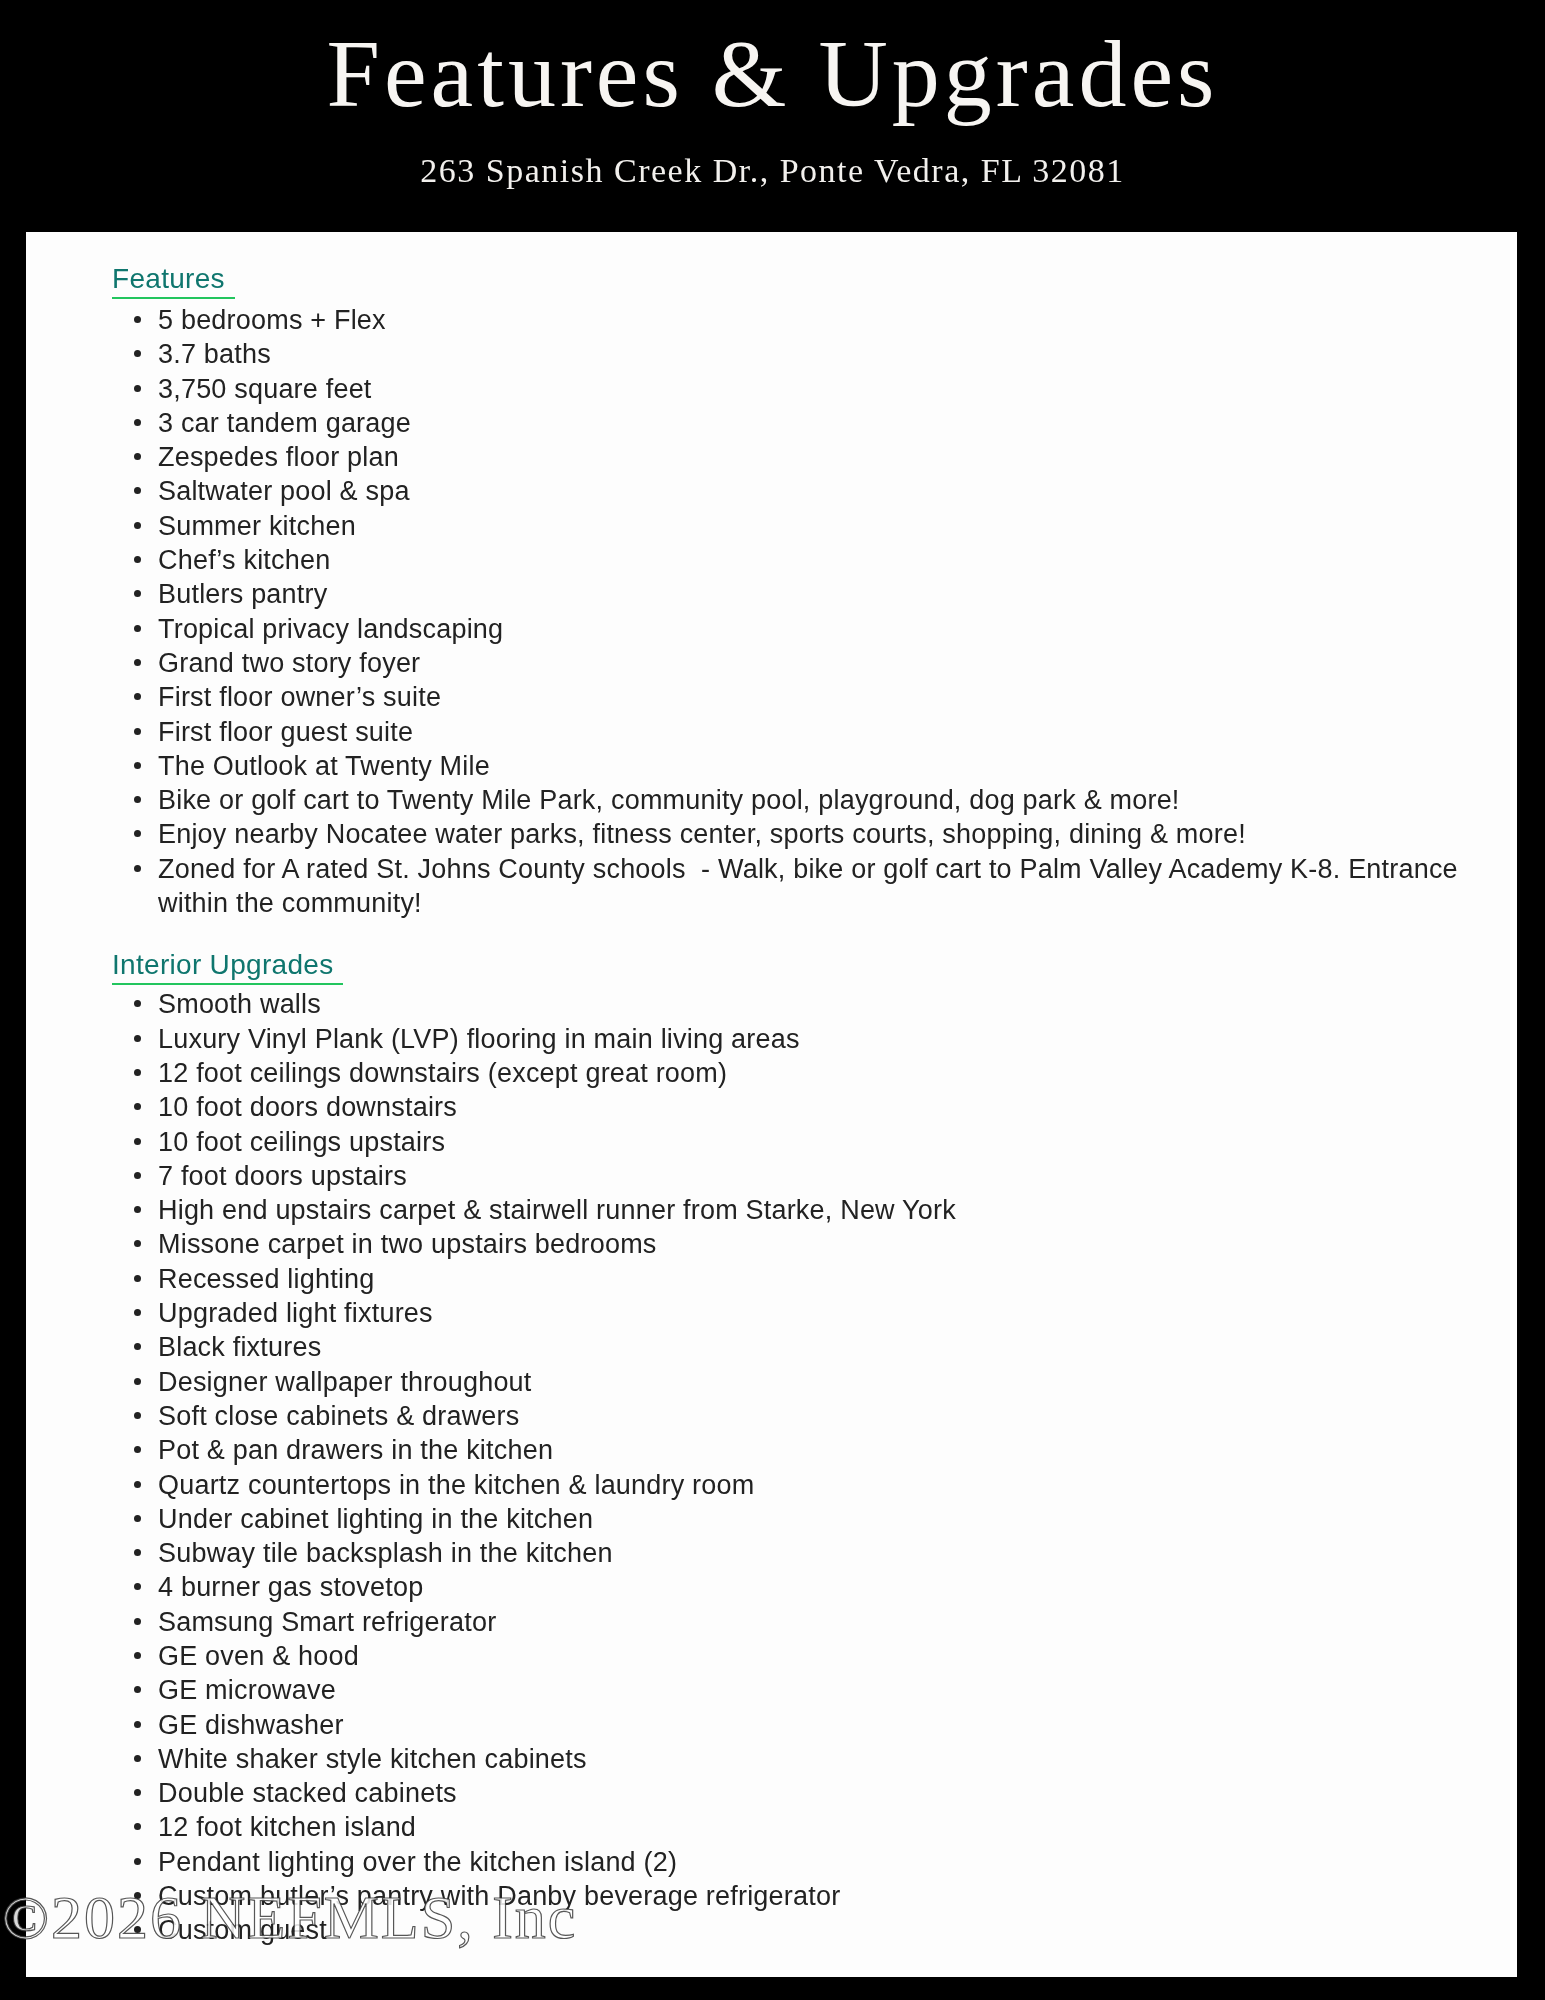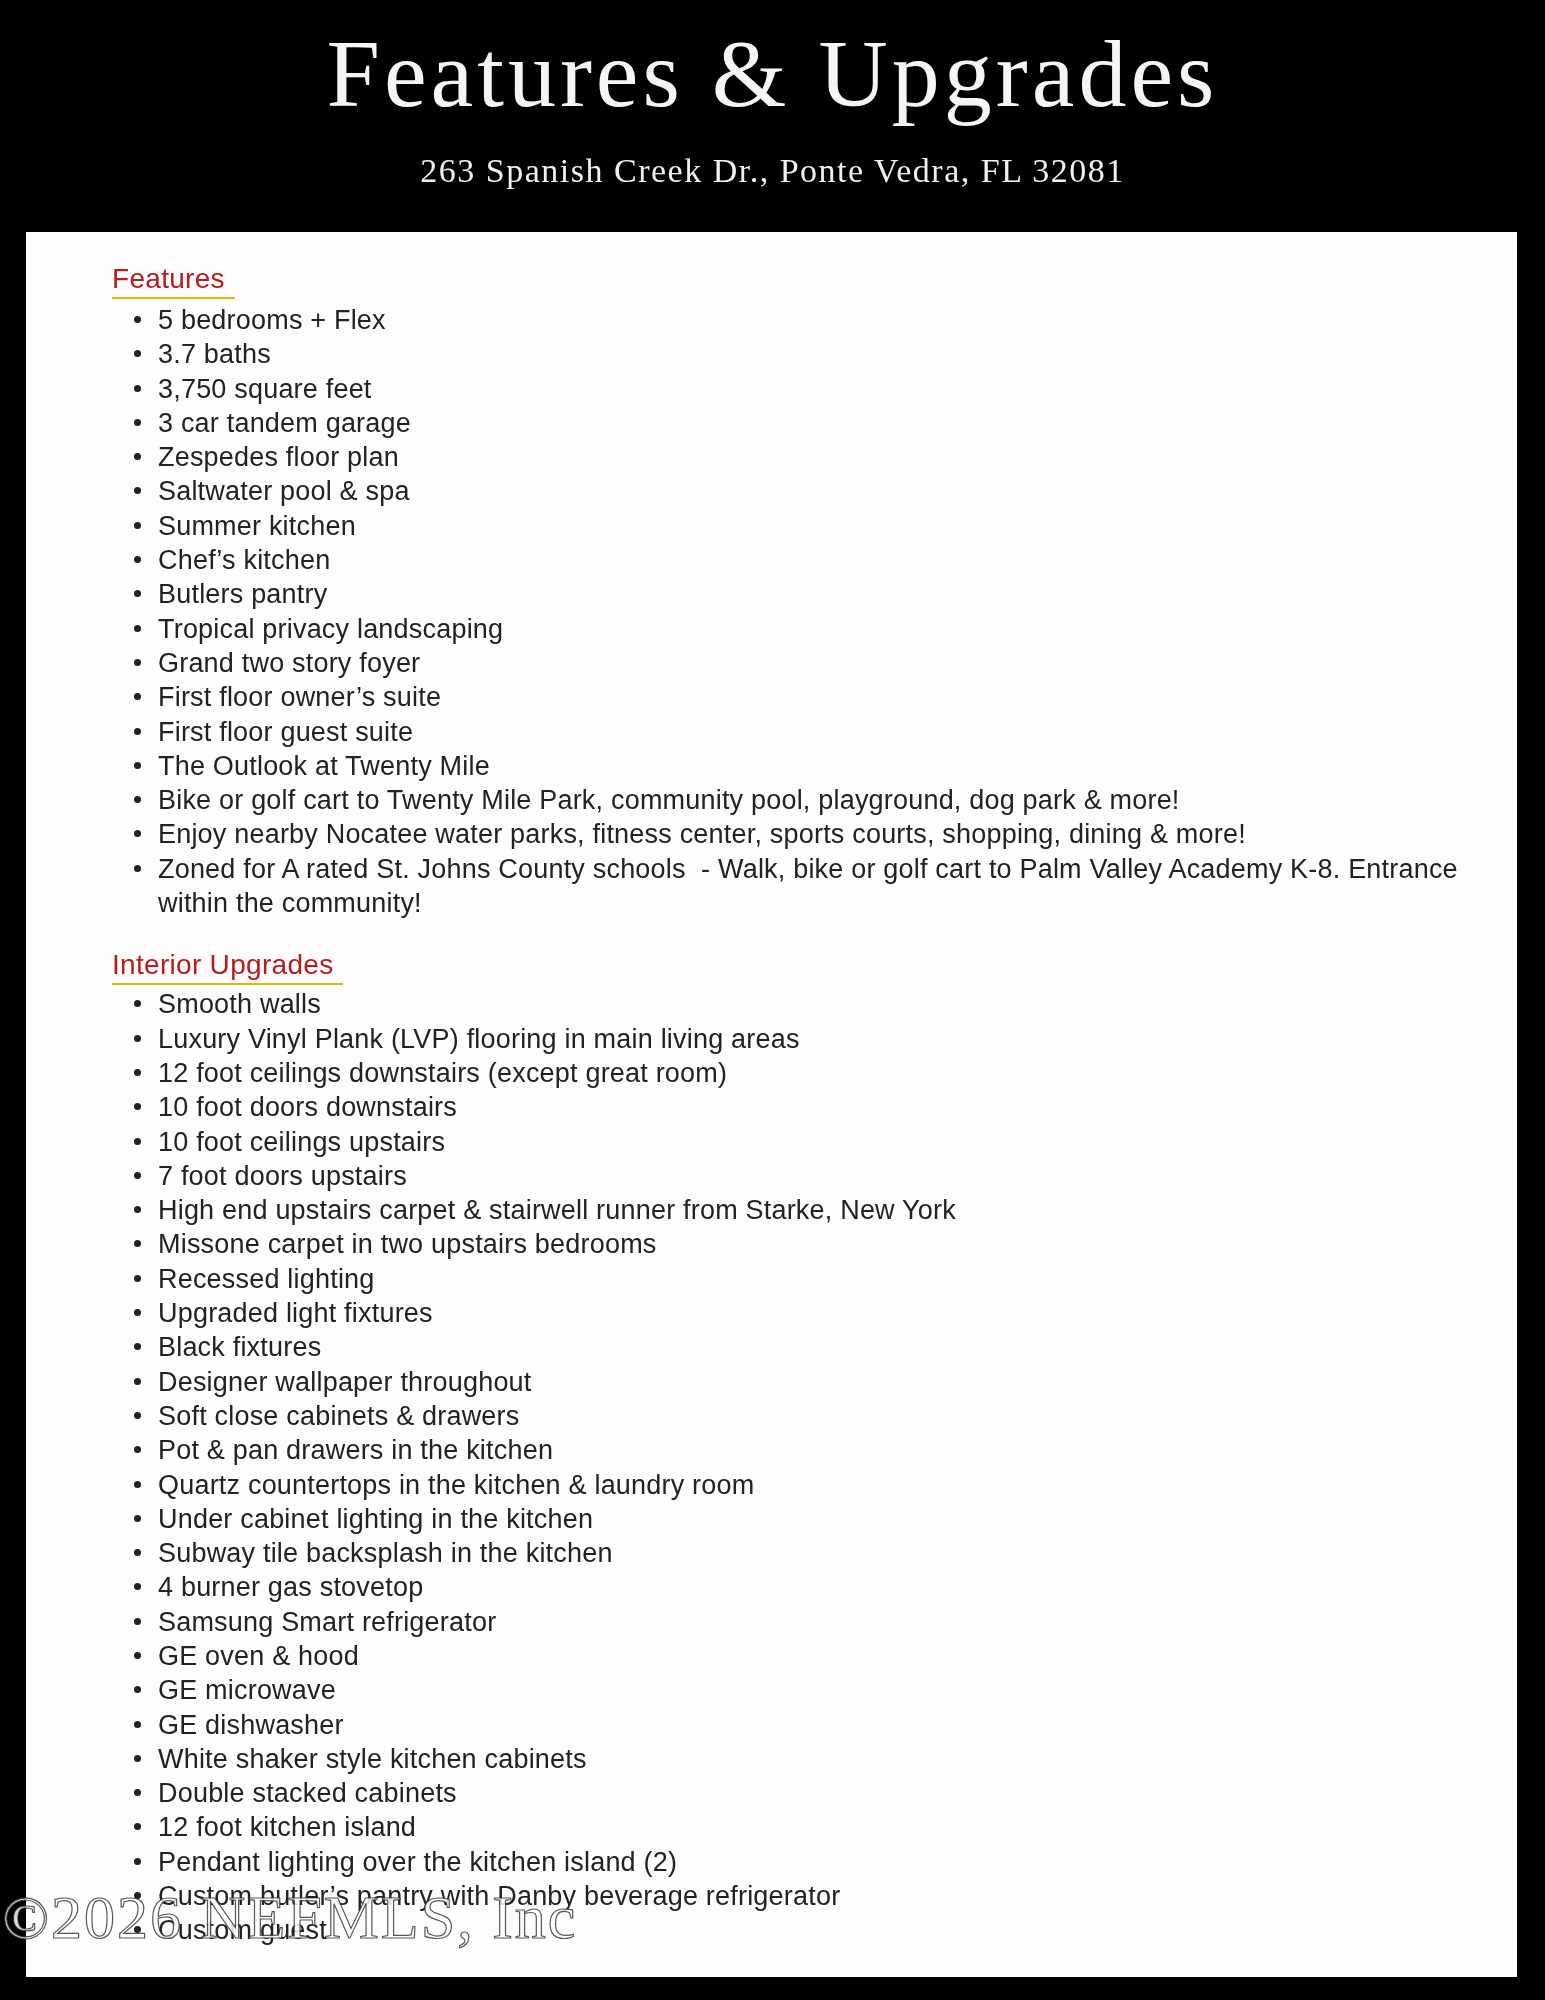--- a/index.html
+++ b/index.html
@@ -49,24 +49,24 @@
     height: 1745px;
     background: #fdfdfd;
     box-sizing: border-box;
     padding: 30px 24px 0 86px;
   }
   .section-heading {
     display: table;
     font-size: 28px;
     font-weight: 500;
     letter-spacing: 0.3px;
-    color: #b91c1c;
+    color: #0f766e;
     line-height: 34px;
     margin: 0 0 4px 0;
-    border-bottom: 2px solid #eab308;
+    border-bottom: 2px solid #22c55e;
     padding: 0 10px 1px 0;
   }
   .section-heading.second { margin-top: 28px; margin-bottom: 2px; }
 
   .bullet-list {
     list-style: none;
     margin: 0;
     padding: 0;
     font-size: 27px;
     line-height: 34.3px;

